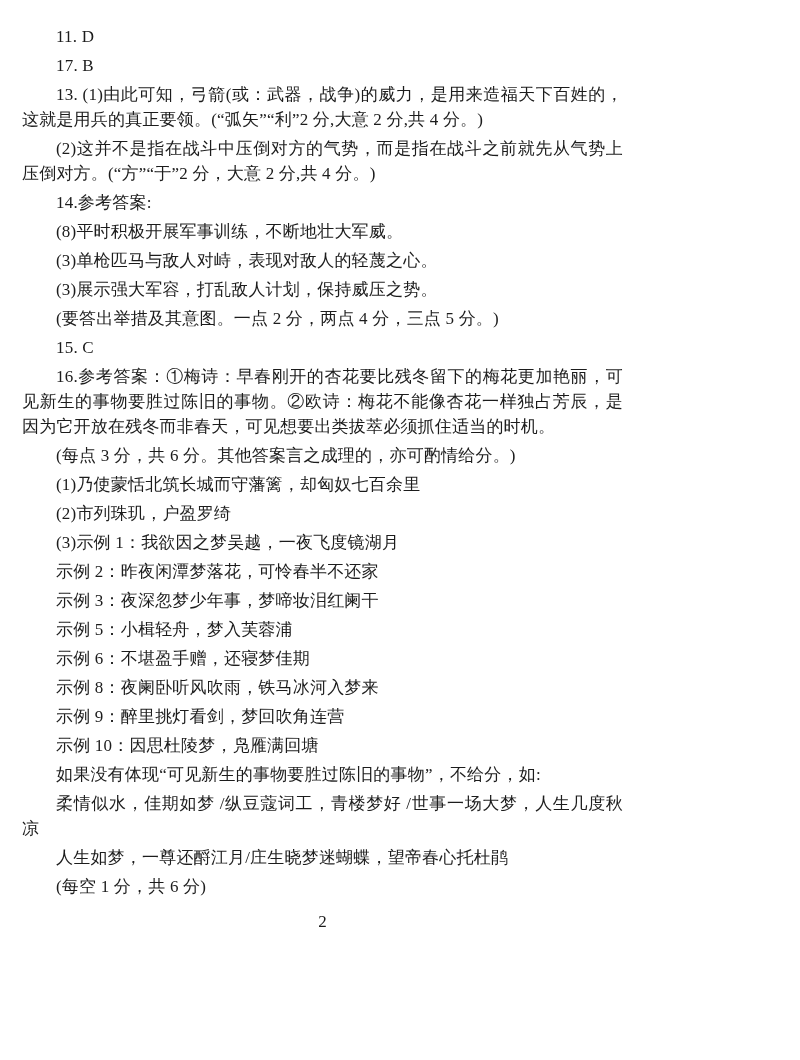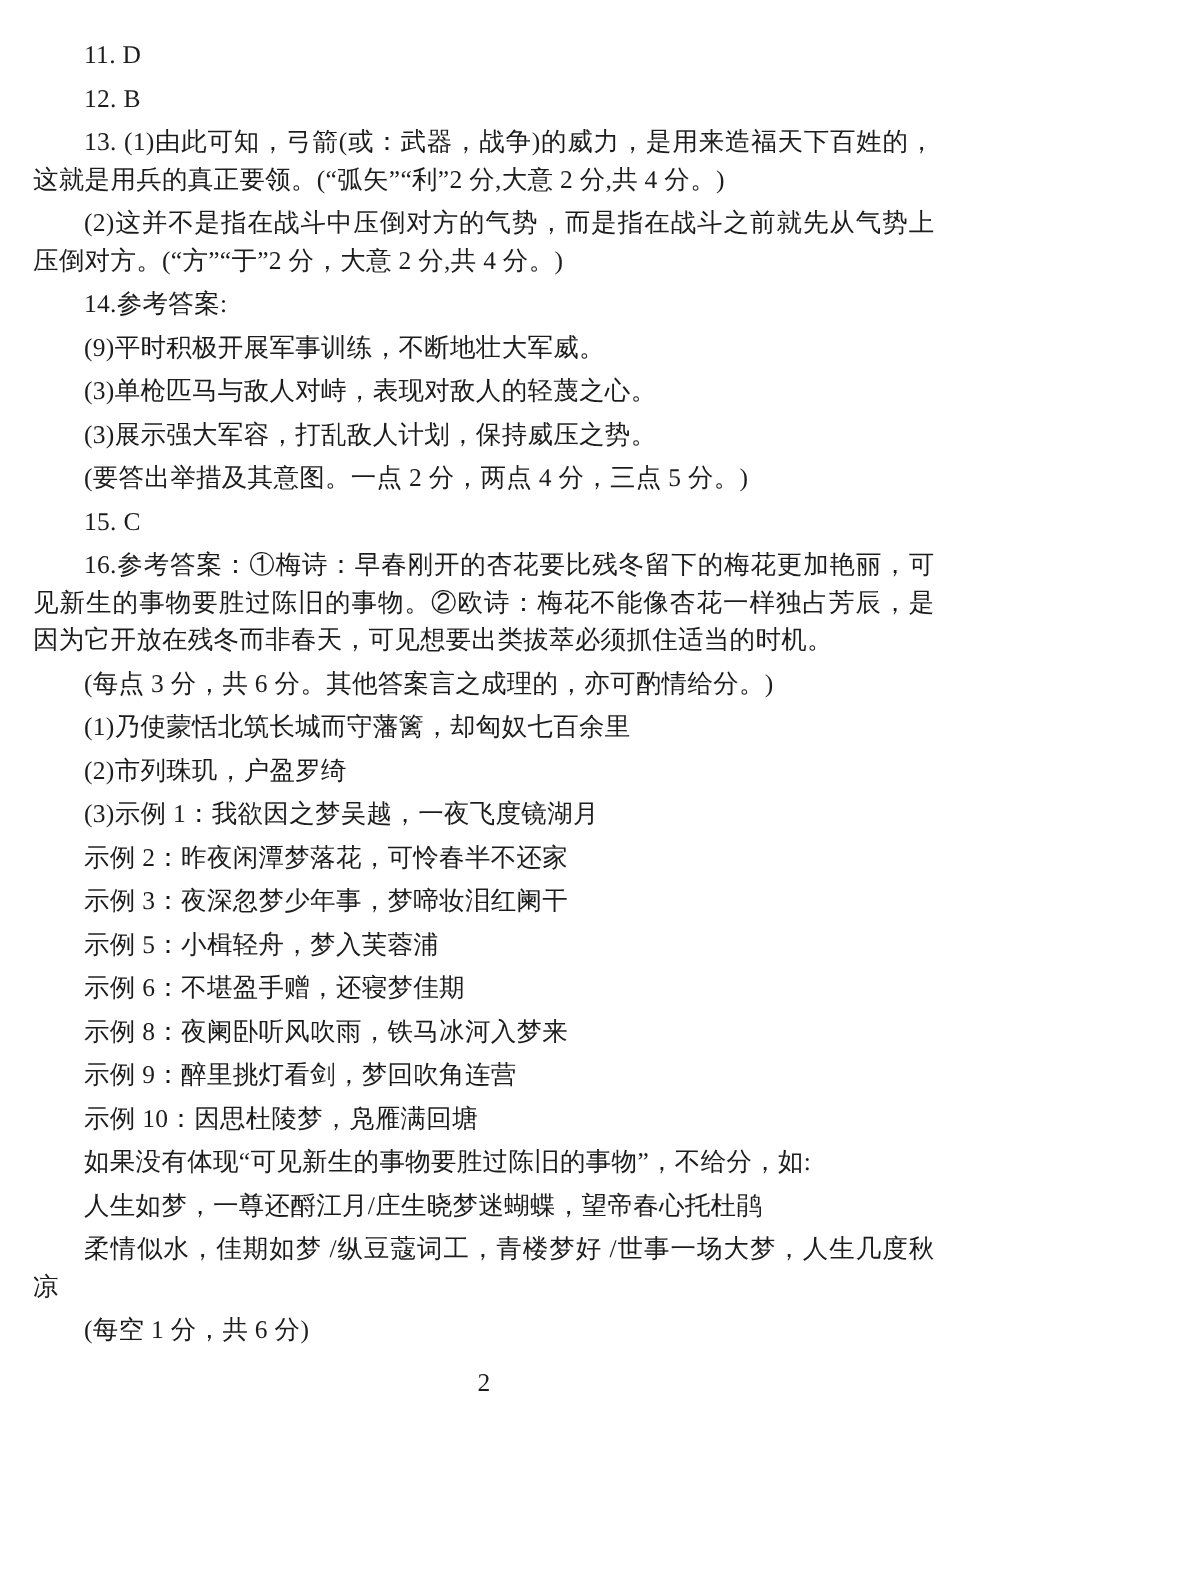--- a/index.html
+++ b/index.html
@@ -43,27 +43,27 @@
     font-family: "Liberation Serif", "DejaVu Serif", serif;
     color: #1c1c1c;
   }
 </style>
 </head>
 <body>
 
 <div class="page">
 
   <p class="g7">11. D</p>
-  <p class="g5">12. B</p>
+  <p class="g5">17. B</p>
 
   <p class="g5">13. (1)由此可知，弓箭(或：武器，战争)的威力，是用来造福天下百姓的，这就是用兵的真正要领。(“弧矢”“利”2 分,大意 2 分,共 4 分。)</p>
   <p class="g7">(2)这并不是指在战斗中压倒对方的气势，而是指在战斗之前就先从气势上压倒对方。(“方”“于”2 分，大意 2 分,共 4 分。)</p>
 
   <p>14.参考答案:</p>
-  <p>(9)平时积极开展军事训练，不断地壮大军威。</p>
+  <p>(8)平时积极开展军事训练，不断地壮大军威。</p>
   <p>(3)单枪匹马与敌人对峙，表现对敌人的轻蔑之心。</p>
   <p>(3)展示强大军容，打乱敌人计划，保持威压之势。</p>
   <p>(要答出举措及其意图。一点 2 分，两点 4 分，三点 5 分。)</p>
 
   <p class="g0">15. C</p>
 
   <p class="g5">16.参考答案：①梅诗：早春刚开的杏花要比残冬留下的梅花更加艳丽，可见新生的事物要胜过陈旧的事物。②欧诗：梅花不能像杏花一样独占芳辰，是因为它开放在残冬而非春天，可见想要出类拔萃必须抓住适当的时机。</p>
   <p class="g11">(每点 3 分，共 6 分。其他答案言之成理的，亦可酌情给分。)</p>
 
   <p class="g3">(1)乃使蒙恬北筑长城而守藩篱，却匈奴七百余里</p>
@@ -72,19 +72,19 @@
   <p class="g8">(3)示例 1：我欲因之梦吴越，一夜飞度镜湖月</p>
   <p class="g8">示例 2：昨夜闲潭梦落花，可怜春半不还家</p>
   <p class="g8">示例 3：夜深忽梦少年事，梦啼妆泪红阑干</p>
   <p class="g8">示例 5：小楫轻舟，梦入芙蓉浦</p>
   <p class="g8">示例 6：不堪盈手赠，还寝梦佳期</p>
   <p class="g8">示例 8：夜阑卧听风吹雨，铁马冰河入梦来</p>
   <p class="g11">示例 9：醉里挑灯看剑，梦回吹角连营</p>
   <p class="g3">示例 10：因思杜陵梦，凫雁满回塘</p>
 
   <p class="g3">如果没有体现“可见新生的事物要胜过陈旧的事物”，不给分，如:</p>
+  <p class="g3">柔情似水，佳期如梦 /纵豆蔻词工，青楼梦好 /世事一场大梦，人生几度秋凉</p>
   <p class="g3">人生如梦，一尊还酹江月/庄生晓梦迷蝴蝶，望帝春心托杜鹃</p>
-  <p class="g3">柔情似水，佳期如梦 /纵豆蔻词工，青楼梦好 /世事一场大梦，人生几度秋凉</p>
   <p class="g0"> (每空 1 分，共 6 分)</p>
 
   <div class="pagenum">2</div>
 
 </div>
 
 </body></html>

